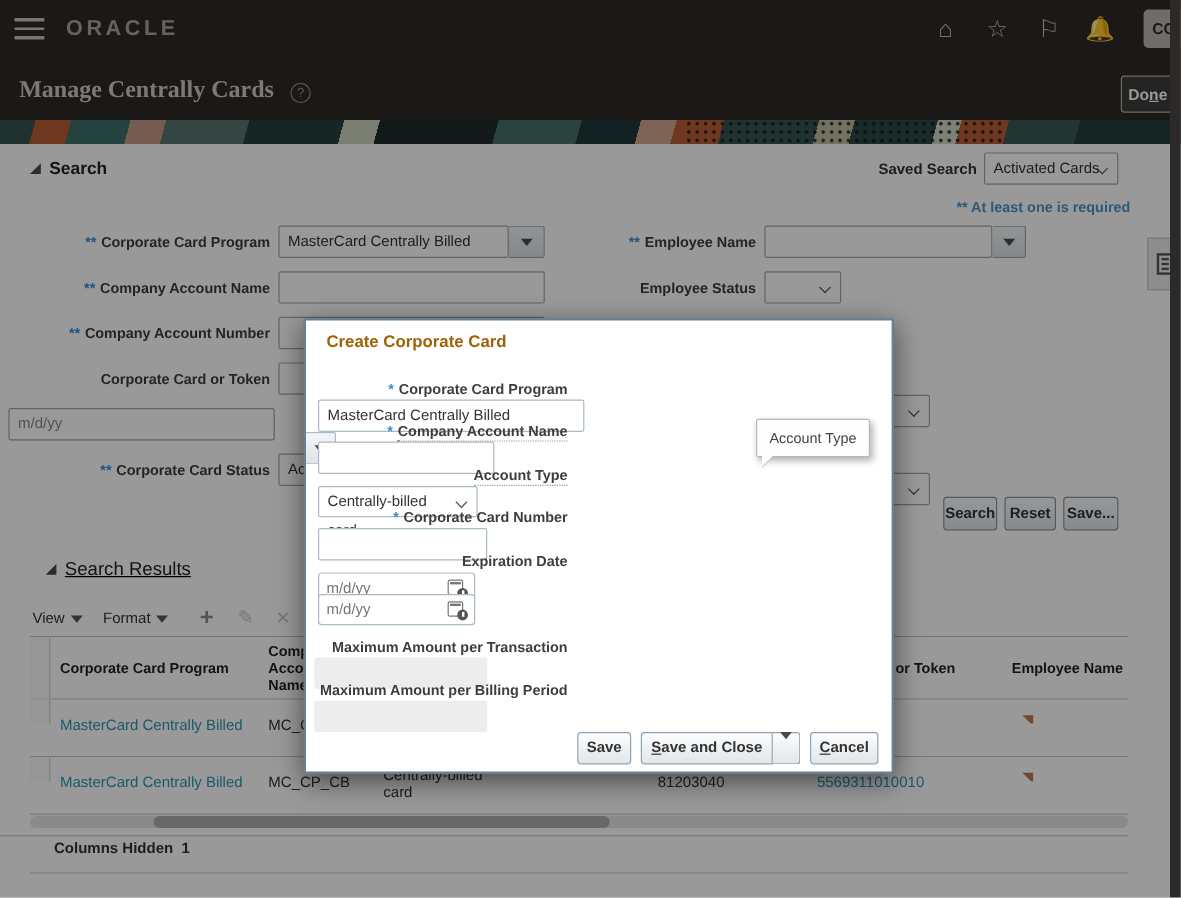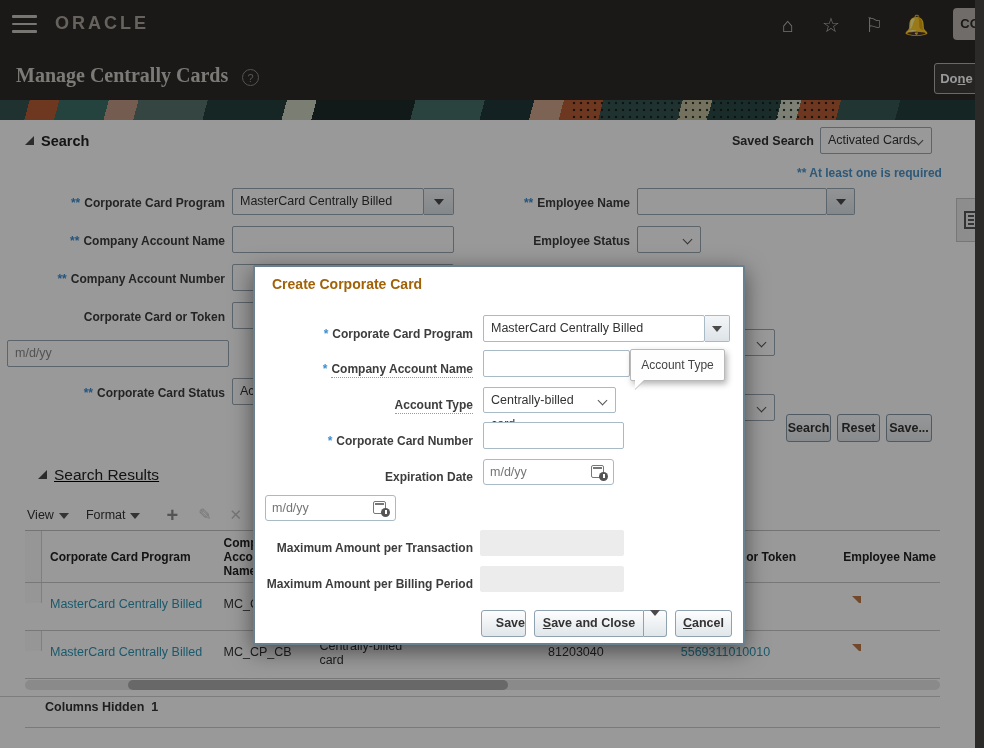--- a/index.html
+++ b/index.html
@@ -61,21 +61,21 @@
   .doc-ic { position:absolute; left:7px; top:12px; width:14px; height:18px; border:2px solid #555; }
   .doc-ic i { display:block; height:2px; background:#555; margin:2px 2px 0 2px; }
   #right-strip { left:975px; top:0; width:9px; height:748px; background:#2c2a28; z-index:6; }
 
   
   #overlay { left:0; top:0; width:984px; height:748px; background:rgba(0,0,0,.40); z-index:5; }
 
   
   #modal { left:253px; top:265px; width:492px; height:380px; background:#fff; border:2px solid #69808f; border-radius:2px; box-shadow:0 6px 22px rgba(0,0,0,.5); z-index:10; }
   #modal .dlg-title { position:absolute; left:17px; top:9px; font-size:14px; font-weight:bold; color:#a16207; }
-  .mrow { position:absolute; display:flex; align-items:flex-end; }
+  .mrow { position:absolute; display:flex; align-items:flex-start;flex-direction:column; }
   .mlab-wrap { width:218px; text-align:right; }
   .mlab { font-size:12px; font-weight:bold; color:#3d3d3d; }
   .hint-underline { border-bottom:1px dotted #9a9a9a; padding-bottom:1px; }
   .mtf { background:#fff; border:1px solid #a9bac7; border-radius:2px; height:27px; font-size:12.5px; color:#333; padding:0 7px; font-family:"Liberation Sans",sans-serif; }
   .mtf::placeholder { color:#8a8a8a; }
   .msel { position:relative; background:#fff; border:1px solid #a9bac7; border-radius:2px; height:26px; font-size:12.5px; color:#333; padding:0 24px 0 7px; line-height:24px; cursor:pointer; }
   .mdate { position:relative; background:#fff; border:1px solid #a9bac7; border-radius:3px; height:26px; width:131px; }
   .mdate input { border:none; outline:none; width:95px; height:24px; padding:0 6px; font-size:12.5px; color:#333; background:transparent; font-family:"Liberation Sans",sans-serif; }
   .cal-ic { position:absolute; right:5px; top:4px; width:17px; height:17px; cursor:pointer; }
   .cal-ic .cal { position:absolute; left:0; top:1px; width:13px; height:13px; border:1.5px solid #777; border-radius:2px; }
@@ -300,21 +300,21 @@
     <div class="mlab-wrap"><span class="mlab">Maximum Amount per Transaction</span></div>
     <div class="mdisabled" style="margin-left:7px;"></div>
   </div>
 
   <div class="mrow" style="left:0; top:299px;">
     <div class="mlab-wrap"><span class="mlab">Maximum Amount per Billing Period</span></div>
     <div class="mdisabled" style="margin-left:7px;"></div>
   </div>
 
   <div id="dlg-btns">
-    <button class="mbtn" style="width:45px;text-align:right;">Save</button>
+    <button class="mbtn" style="width:45px;">Save</button>
     <div style="display:flex;">
       <button class="mbtn" style="width:110px; border-radius:3px 0 0 3px;"><u>S</u><span>ave and Close</span></button>
       <button class="mbtn split-arrow" style="border-left:none; border-radius:0 3px 3px 0;"><span class="tri-down" style="margin:0 auto;"></span></button>
     </div>
     <button class="mbtn" style="width:57px;"><u>C</u><span>ancel</span></button>
   </div>
 </div>
 
 <div id="tooltip">
   <span>Account Type</span>

